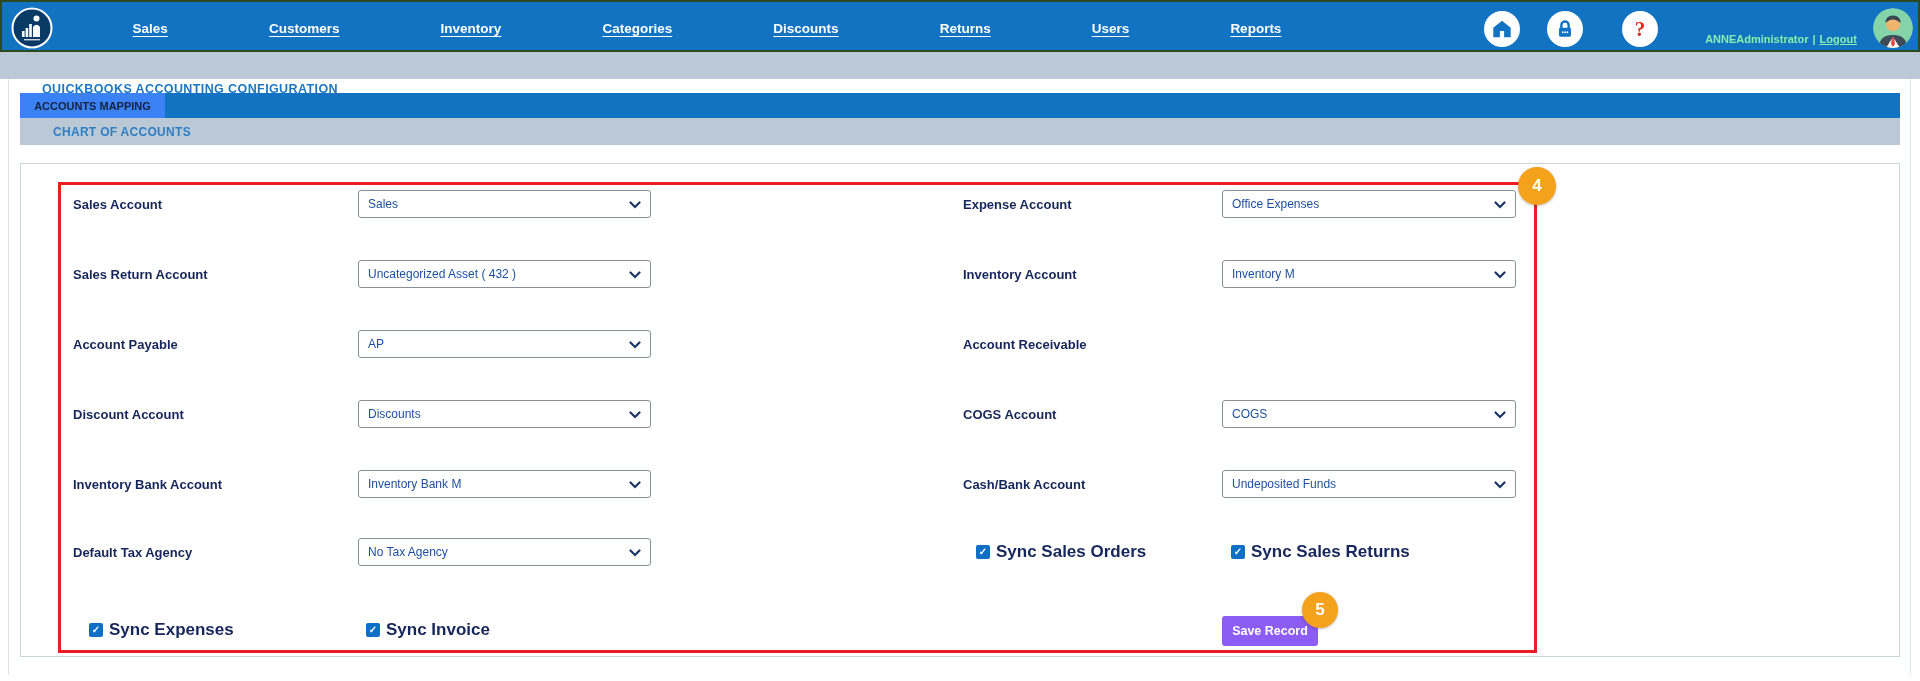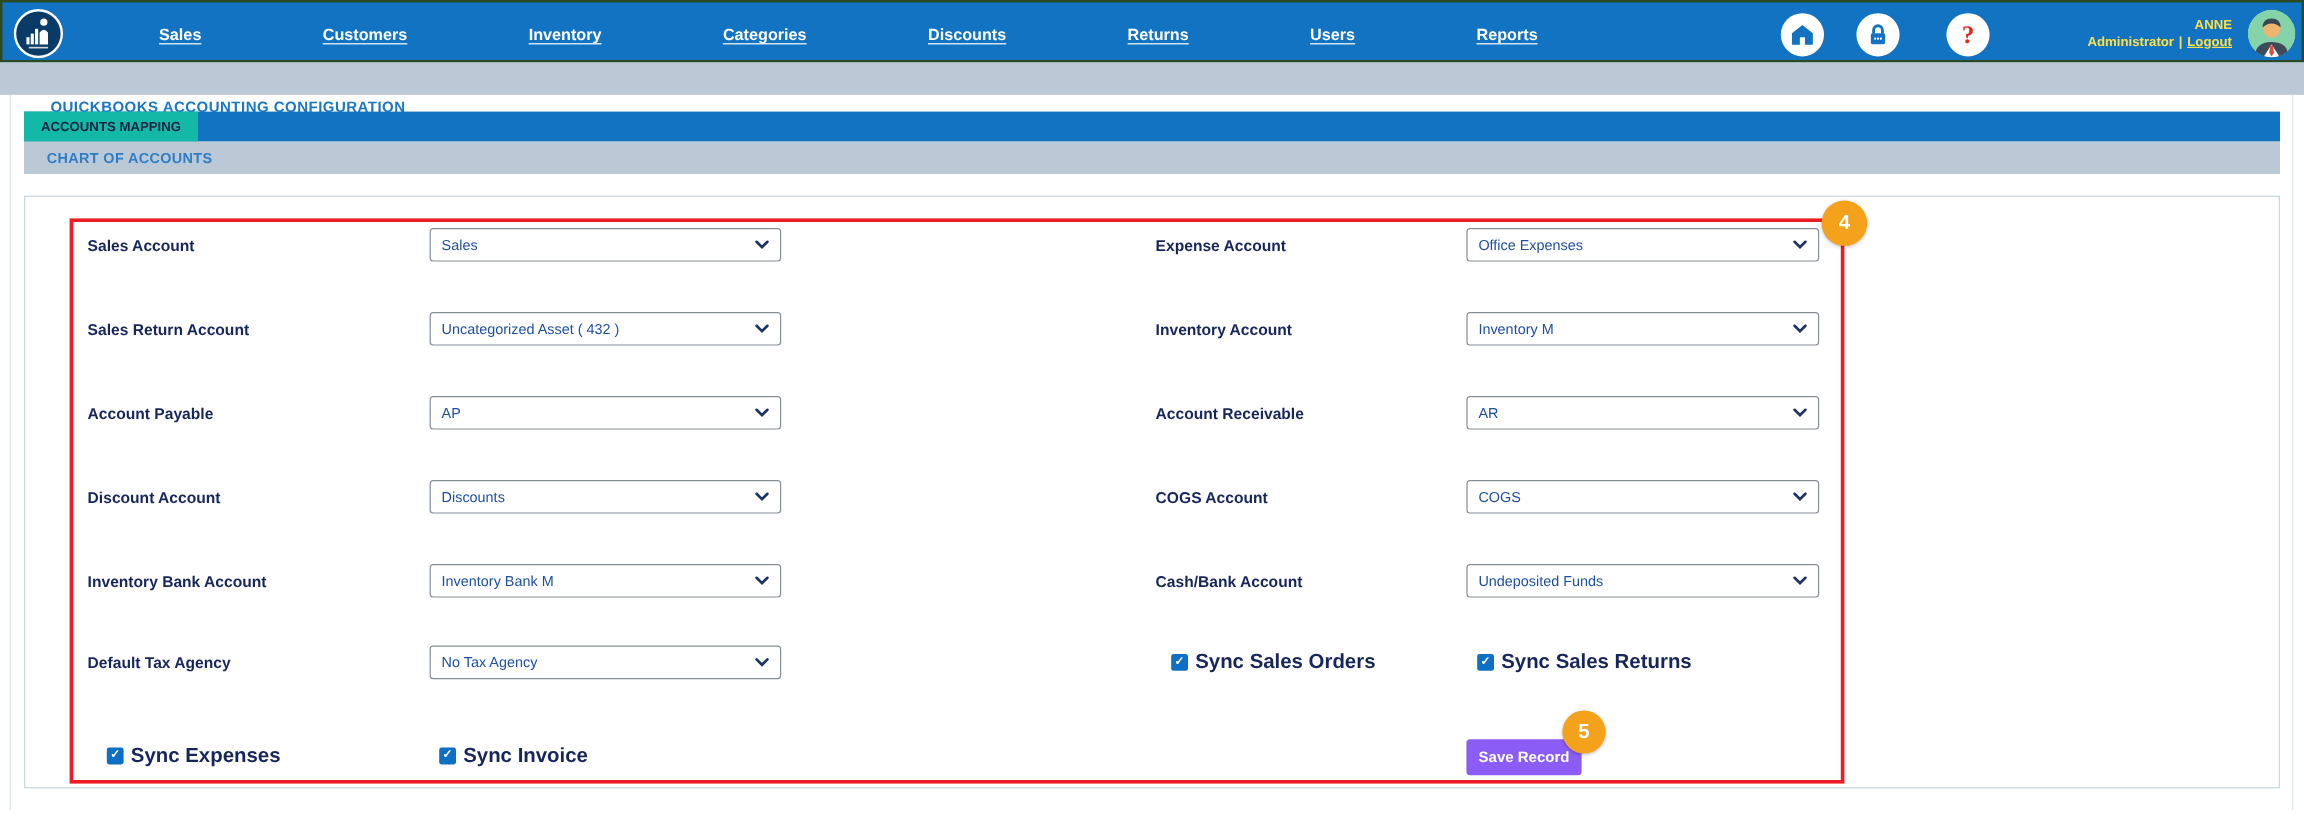--- a/index.html
+++ b/index.html
@@ -12,43 +12,43 @@
     background:#1173c2; border:2px solid #2b4a20; }
   .logo-wrap { position:absolute; left:9px; top:5px; width:42px; height:42px; }
   .nav-items { position:absolute; left:80px; top:0; width:1250px; height:52px;
     display:flex; align-items:center; justify-content:space-around; }
   .nav-item { color:#ffffff; font-size:13.5px; font-weight:bold;
     text-decoration:underline; text-underline-offset:3px; cursor:pointer; white-space:nowrap; }
   .circ-icon { position:absolute; top:9px; width:36px; height:36px; border-radius:50%;
     background:#ffffff; display:flex; align-items:center; justify-content:center; cursor:pointer; }
   .help-glyph { color:#e02a1e; font-weight:bold; font-size:21px; font-family:"Liberation Serif", serif; }
   .user-block { position:absolute; left:1700px; top:8px; width:158px; height:36px;
-    display:flex; flex-direction:column; align-items:flex-end; justify-content:center; color:#fde047; }
+    display:flex; align-items:flex-end; justify-content:center; color:#86efac; }
   .user-name { font-size:11px; font-weight:bold; line-height:13px; }
   .user-sub { font-size:11px; font-weight:bold; line-height:14px; display:flex; gap:4px; }
   .user-sub .logout { text-decoration:underline; cursor:pointer; }
   .avatar { position:absolute; left:1871px; top:6px; width:40px; height:40px; border-radius:50%;
     overflow:hidden; cursor:pointer; }
 
   
   .config-bar { position:absolute; left:0; top:52px; width:1920px; height:27px;
     background:#bac9d5; display:flex; align-items:center; }
   .config-title { margin-left:42px; color:#1b77c2; font-size:12.5px; font-weight:bold; letter-spacing:.4px;margin-top:46px; }
 
   .content-frame { position:absolute; left:8px; top:79px; width:1903px; height:596px;
     border-left:1px solid #dde5ea; border-right:1px solid #dde5ea; }
 
   .tabstrip { position:absolute; left:20px; top:93px; width:1880px; height:25px; background:#1173c2; }
-  .tab-active { position:absolute; left:20px; top:93px; width:145px; height:25px; background:#14b8a6;
+  .tab-active { position:absolute; left:20px; top:93px; width:145px; height:25px; background:#3b82f6;
     display:flex; align-items:center; justify-content:center;
     font-size:11px; font-weight:bold; color:#17223f; cursor:pointer; }
 
   .section-bar { position:absolute; left:20px; top:118px; width:1880px; height:27px;
     background:#bac9d5; display:flex; align-items:center; }
-  .section-title { margin-left:19px; color:#2e7ec6; font-size:12px; font-weight:bold; letter-spacing:.3px; }
+  .section-title { margin-left:33px; color:#2e7ec6; font-size:12px; font-weight:bold; letter-spacing:.3px; }
 
   .panel { position:absolute; left:20px; top:163px; width:1880px; height:494px;
     background:#ffffff; border:1px solid #c9d6de; }
   .redbox { position:absolute; left:58px; top:182px; width:1479px; height:471px;
     border:3px solid #ed1c24; }
 
   
   .flabel { position:absolute; height:28px; display:flex; align-items:center;
     font-size:13px; font-weight:bold; color:#16265a; white-space:nowrap; }
   .dropdown { position:absolute; height:28px; background:#fff; border:1px solid #868e96;
@@ -197,26 +197,20 @@
   </div>
 
   <div class="flabel lcol-label" style="top:330px">Account Payable</div>
   <div class="dropdown lcol-drop" style="top:330px">
     <span class="dval">AP</span>
     <span><svg width="12" height="8" viewBox="0 0 12 8">
           <path d="M1.5 1.5 L6 6 L10.5 1.5" fill="none" stroke="#1c3464" stroke-width="2.2" stroke-linecap="round"></path>
         </svg></span>
   </div>
   <div class="flabel rcol-label" style="top:330px">Account Receivable</div>
-  <div class="dropdown rcol-drop" style="top:330px">
-    <span class="dval">AR</span>
-    <span><svg width="12" height="8" viewBox="0 0 12 8">
-          <path d="M1.5 1.5 L6 6 L10.5 1.5" fill="none" stroke="#1c3464" stroke-width="2.2" stroke-linecap="round"></path>
-        </svg></span>
-  </div>
 
   <div class="flabel lcol-label" style="top:400px">Discount Account</div>
   <div class="dropdown lcol-drop" style="top:400px">
     <span class="dval">Discounts</span>
     <span><svg width="12" height="8" viewBox="0 0 12 8">
           <path d="M1.5 1.5 L6 6 L10.5 1.5" fill="none" stroke="#1c3464" stroke-width="2.2" stroke-linecap="round"></path>
         </svg></span>
   </div>
   <div class="flabel rcol-label" style="top:400px">COGS Account</div>
   <div class="dropdown rcol-drop" style="top:400px">

